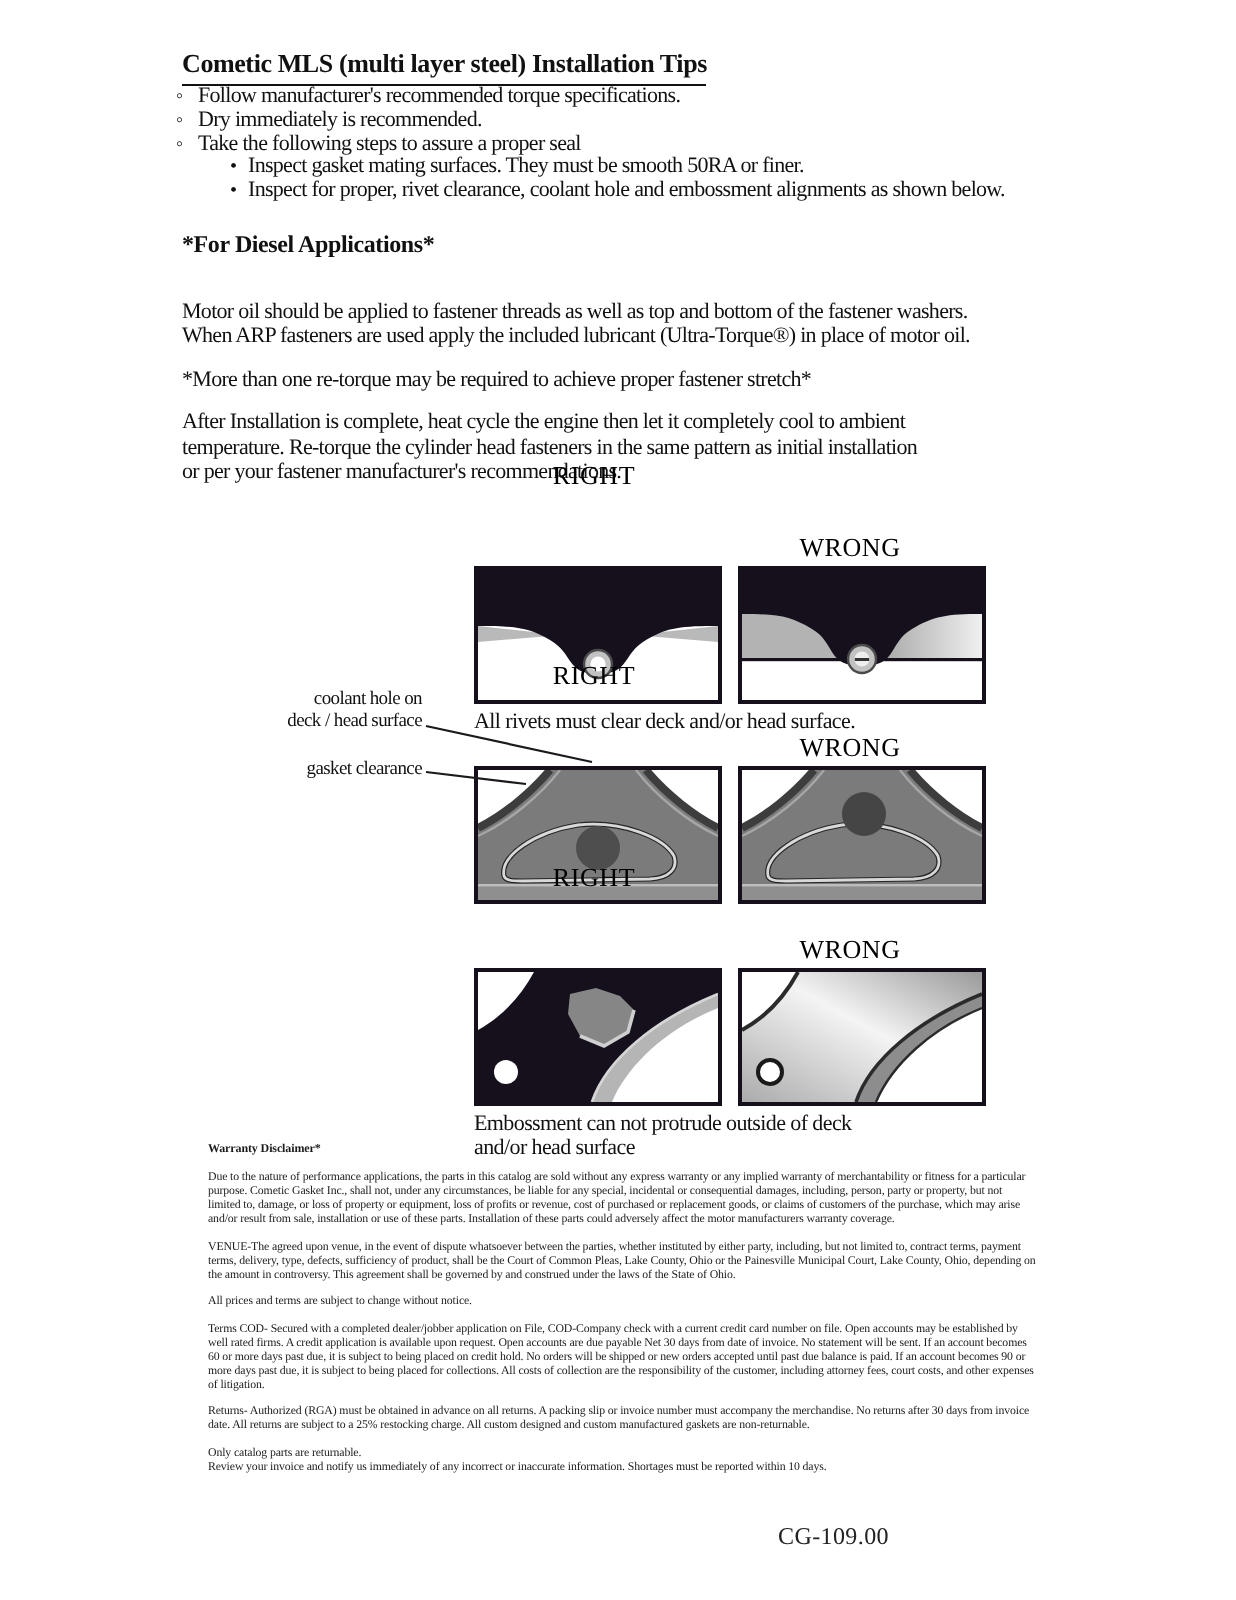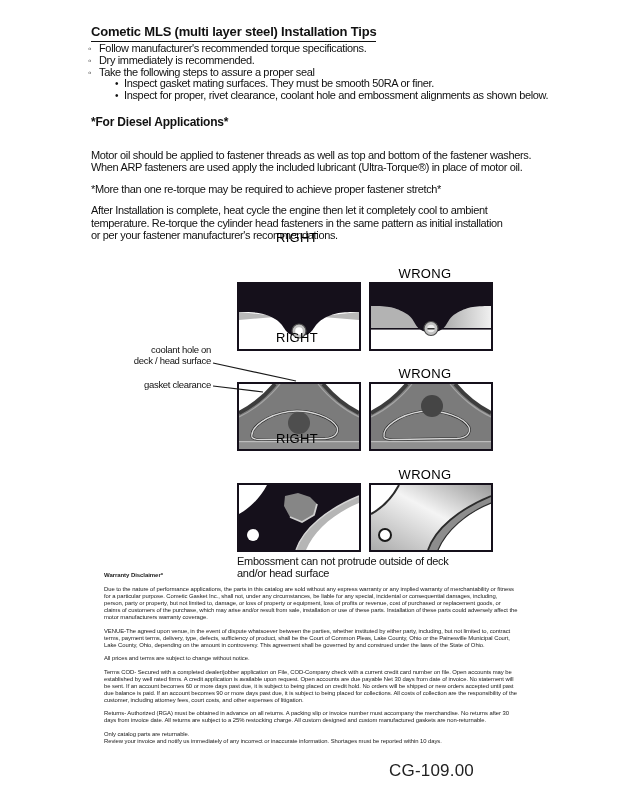--- a/index.html
+++ b/index.html
@@ -1,17 +1,17 @@
 <!DOCTYPE html>
 <html><head>
 <meta charset="utf-8">
 <style>
   html,body { margin:0; padding:0; background:#ffffff; }
   body { width:618px; height:800px; font-family:"Liberation Sans", sans-serif; color:#111; }
-  .page { position:relative; width:618px; height:800px; background:#fff; overflow:hidden; }
+  .page { position:relative; width:618px; height:800px; background:#fff; overflow:hidden;font-family:Liberation Serif, serif; }
 
   .title { position:absolute; left:91px; top:24px; margin:0;
     font-size:13px; font-weight:bold; letter-spacing:-0.2px;
     border-bottom:1.5px solid #111; padding-bottom:2px; display:inline-block; }
 
   .tips { position:absolute; left:88px; top:43px; margin:0; padding:0; list-style:none;
     font-size:11px; line-height:11.8px; letter-spacing:-0.35px; white-space:nowrap; }
   .tips li { position:relative; }
   .tips li.l1 { padding-left:11px; }
   .tips li.l2 { padding-left:36px; }
@@ -37,21 +37,21 @@
     font-size:9.5px; line-height:10.8px; letter-spacing:-0.3px; white-space:pre-line; }
   #callout-1 { left:104px; top:345px; }
   #callout-2 { left:104px; top:380px; }
   .callout-lines { position:absolute; left:210px; top:350px; width:95px; height:50px; }
 
   .legal { position:absolute; left:104px; top:572px; width:414px;
     font-size:5.9px; line-height:7px; letter-spacing:-0.06px; color:#1a1a1a; }
   .legal h3 { margin:0 0 7px 0; font-size:6px; font-weight:bold; }
   .legal p { margin:0 0 6.5px 0; white-space:pre-line; }
 
-  .pagecode { position:absolute; left:389px; top:761px; font-size:17px; letter-spacing:0.2px; color:#222; }
+  .pagecode { position:absolute; left:389px; top:761px; font-size:12px; letter-spacing:0.2px; color:#222; }
 </style>
 </head>
 <body>
 
 <div class="page">
 
   <h1 class="title">Cometic MLS (multi layer steel) Installation Tips</h1>
 
   <ul class="tips">
     <li class="l1"><span class="marker">◦</span><span>Follow manufacturer's recommended torque specifications.</span></li>
@@ -99,20 +99,21 @@
           <rect x="0" y="22" width="120" height="22" fill="#b3b3b3"></rect>
           <rect x="62" y="22" width="58" height="22" fill="url(#gradDeck)"></rect>
           <path d="M0,0 H120 V22 C102,22 96,23 85,29.5 C73,36.5 78,48 60,48 C42,48 47,36.5 35,29.5 C24,23 18,22 0,22 Z" fill="#15101b"></path>
           <rect x="0" y="44" width="120" height="1.6" fill="#15101b"></rect>
           <circle cx="60" cy="44.5" r="7" fill="#c2c2c2" stroke="#4a4a4a" stroke-width="1.2"></circle>
           <circle cx="60" cy="44.5" r="3.8" fill="#eeeeee"></circle>
           <rect x="56.4" y="44" width="7.2" height="1.5" fill="#333333"></rect>
         </svg>
       </div>
     </div>
+    <p class="caption">All rivets must clear deck and/or head surface.</p>
   </div>
 
   <div class="fig" style="top:330px">
     <div class="labels">
       <span class="lab">RIGHT</span>
       <span class="lab">WRONG</span>
     </div>
     <div class="boxes">
       <div class="box">
         <svg viewBox="0 0 120 65">

